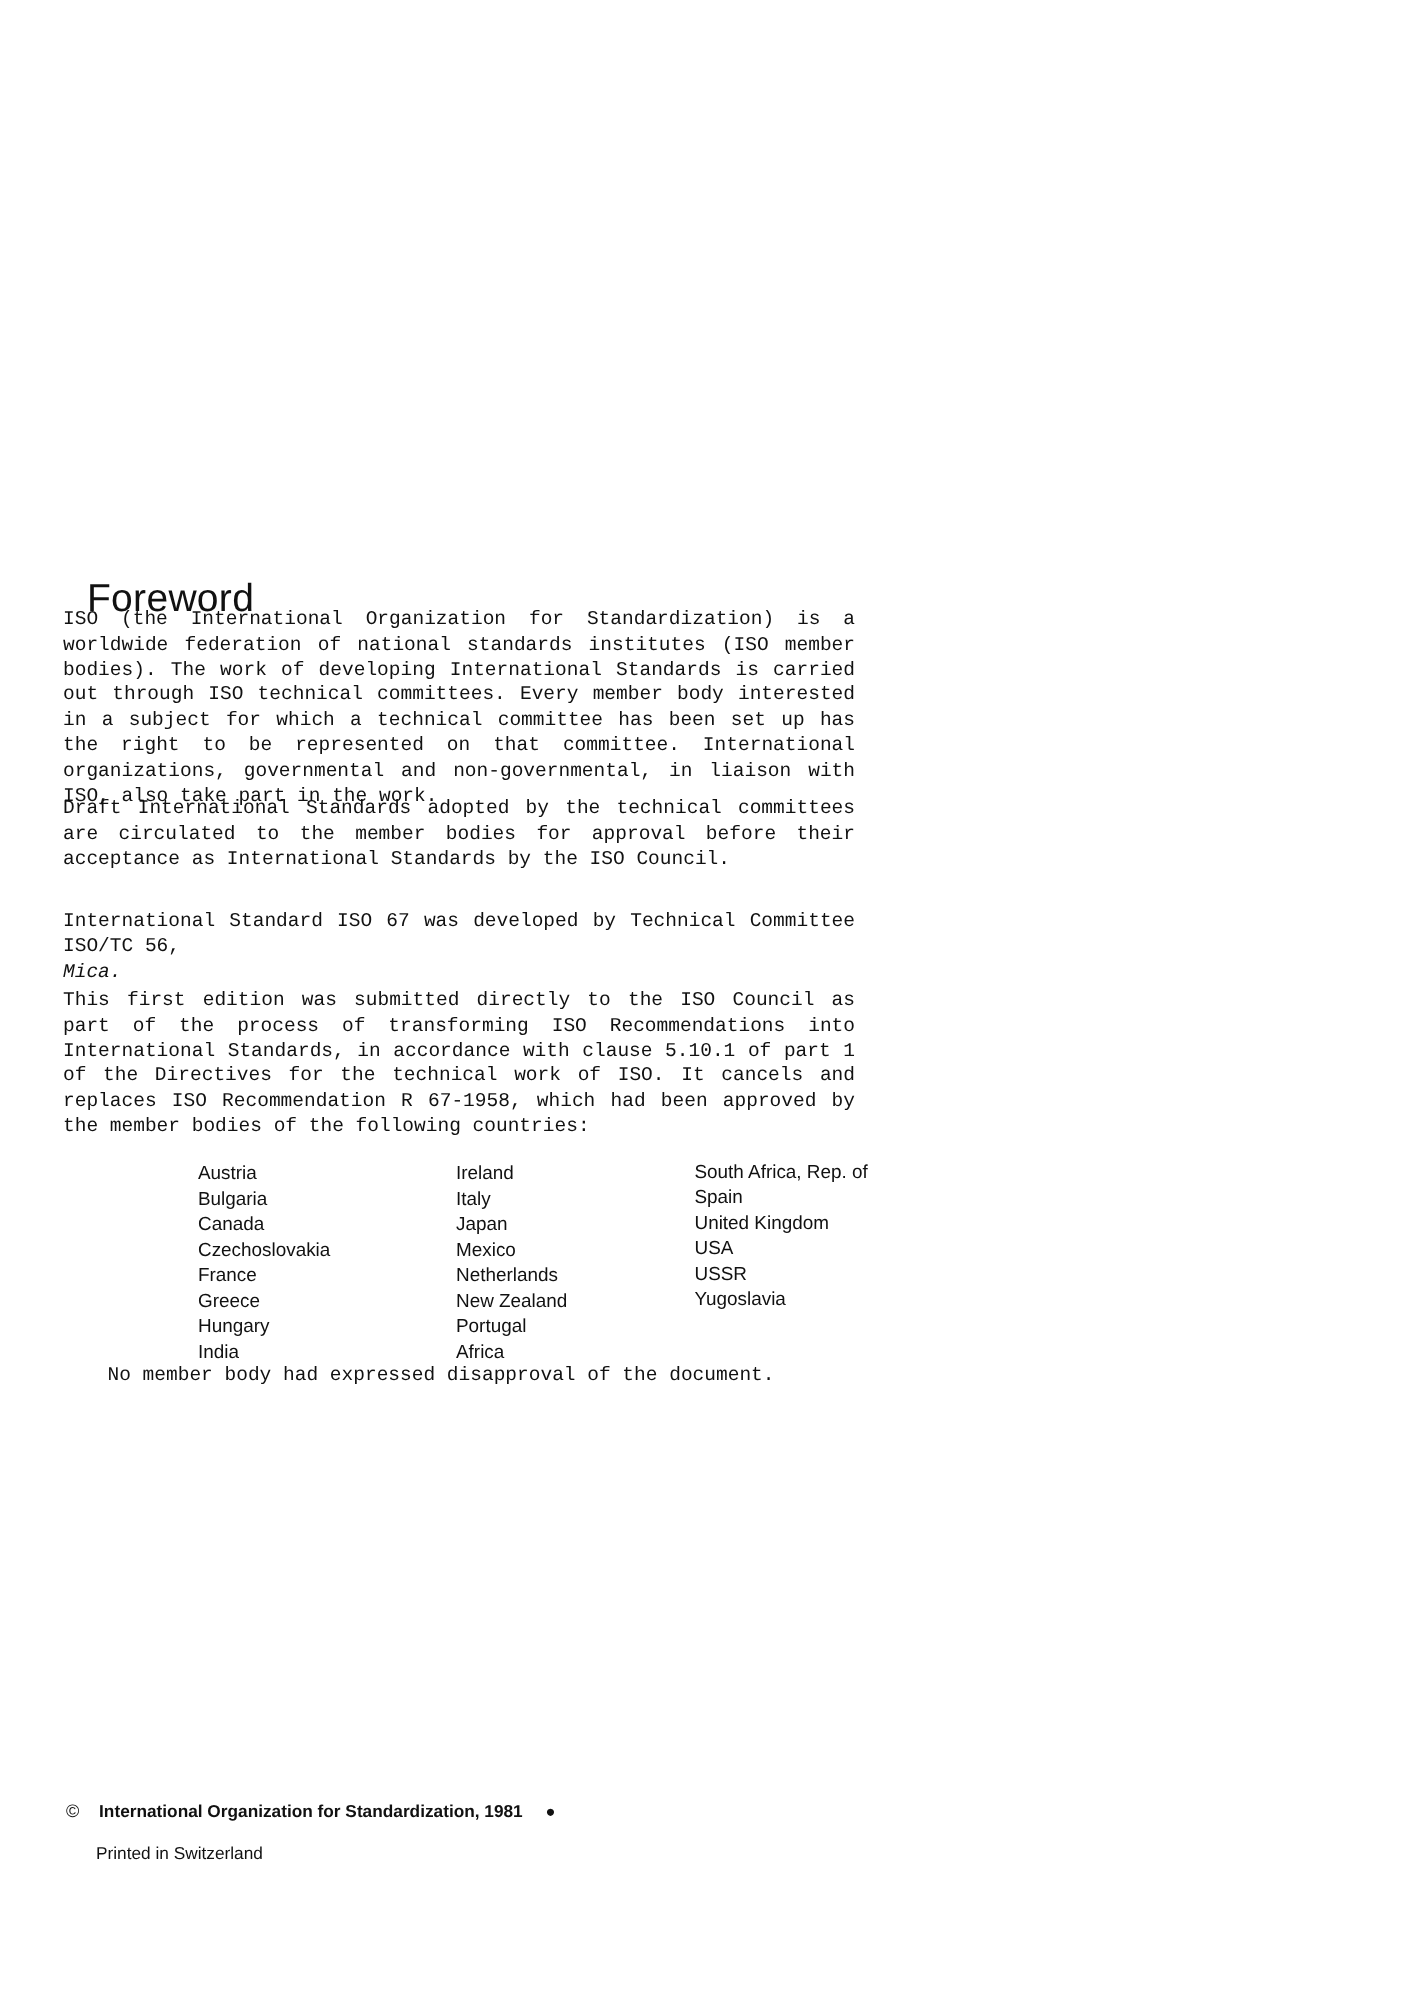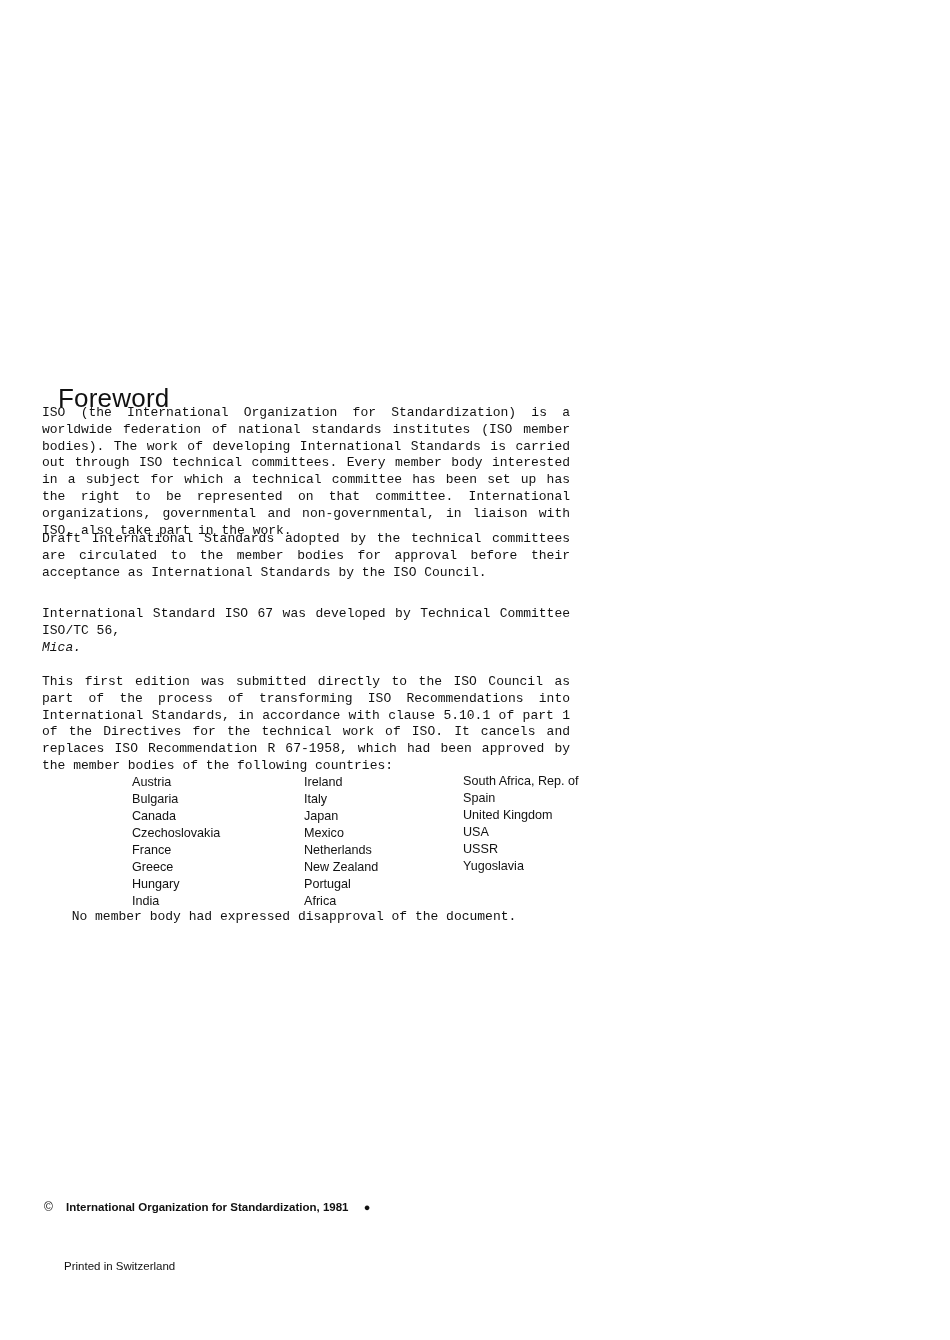--- a/index.html
+++ b/index.html
@@ -13,39 +13,39 @@
     }
     .para {
       position: absolute; left: 42px; width: 528px;
       font-size: 13px; line-height: 16.8px; margin: 0;
       text-align: justify;
       font-family: Liberation Mono, monospace;
     }
     .p1 { top: 405px; }
     .p2 { top: 531px; }
     .p3 { top: 606px; }
-    .p4 { top: 674px; }
+    .p4 { top: 659px; }
     .p5 { top: 909px; left: 44px; text-align: center; width: 500px; }
     .countries {
       position: absolute; left: 84px; top: 774px;
       font-size: 12.6px; line-height: 17px;
     }
     .col { position: absolute; top: 0; white-space: nowrap; }
     .col-0 { left: 0; }
     .col-1 { left: 172px; }
     .col-2 { left: 331px; top: -1px; }
     .col div { height: 17px; margin-left: 48px; }
     .footer-copy {
       position: absolute; left: 44px; top: 1200px;
       font-size: 11.5px; font-weight: bold; white-space: nowrap;
     }
     .footer-copy .copy-icon { font-weight: normal; margin-right: 10px; font-size: 12px; }
     .footer-copy .bullet-icon { margin-left: 12px; font-size: 11px; }
     .footer-printed {
-      position: absolute; left: 44px; top: 1260px; font-size: 11.5px; padding-left: 20px;
+      position: absolute; left: 44px; top: 1230px; font-size: 11.5px; padding-left: 20px;
     }
     em { font-style: italic; }
   </style>
 </head>
 <body>
 
 <h1 class="heading">Foreword</h1>
 
 <p class="para p1">ISO (the International Organization for Standardization) is a worldwide federation of national standards institutes (ISO member bodies). The work of developing International Standards is carried out through ISO technical committees. Every member body interested in a subject for which a technical committee has been set up has the right to be represented on that committee. International organizations, governmental and non-governmental, in liaison with ISO, also take part in the work.</p>
 

